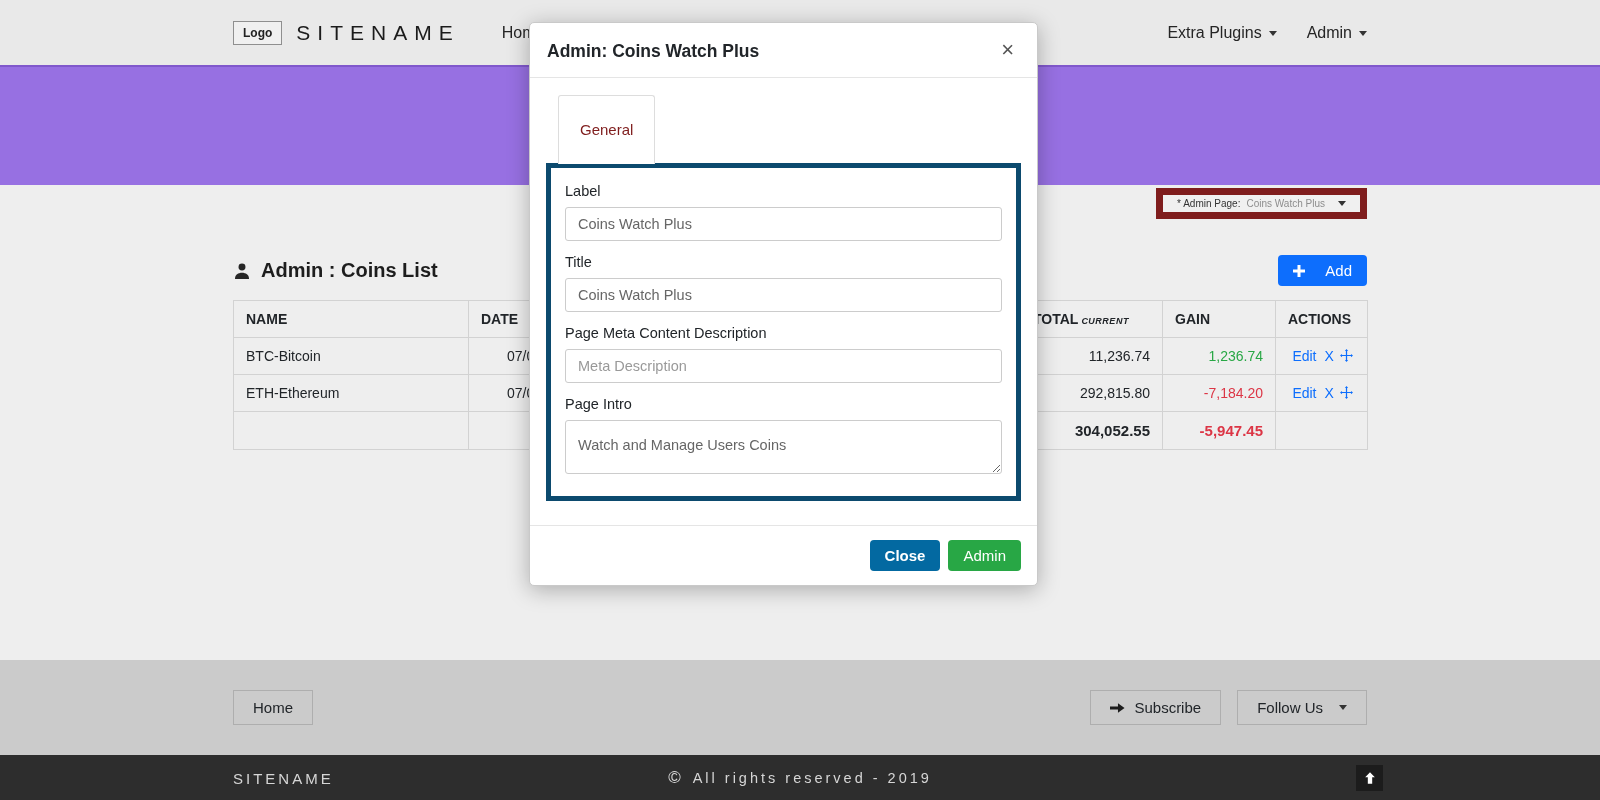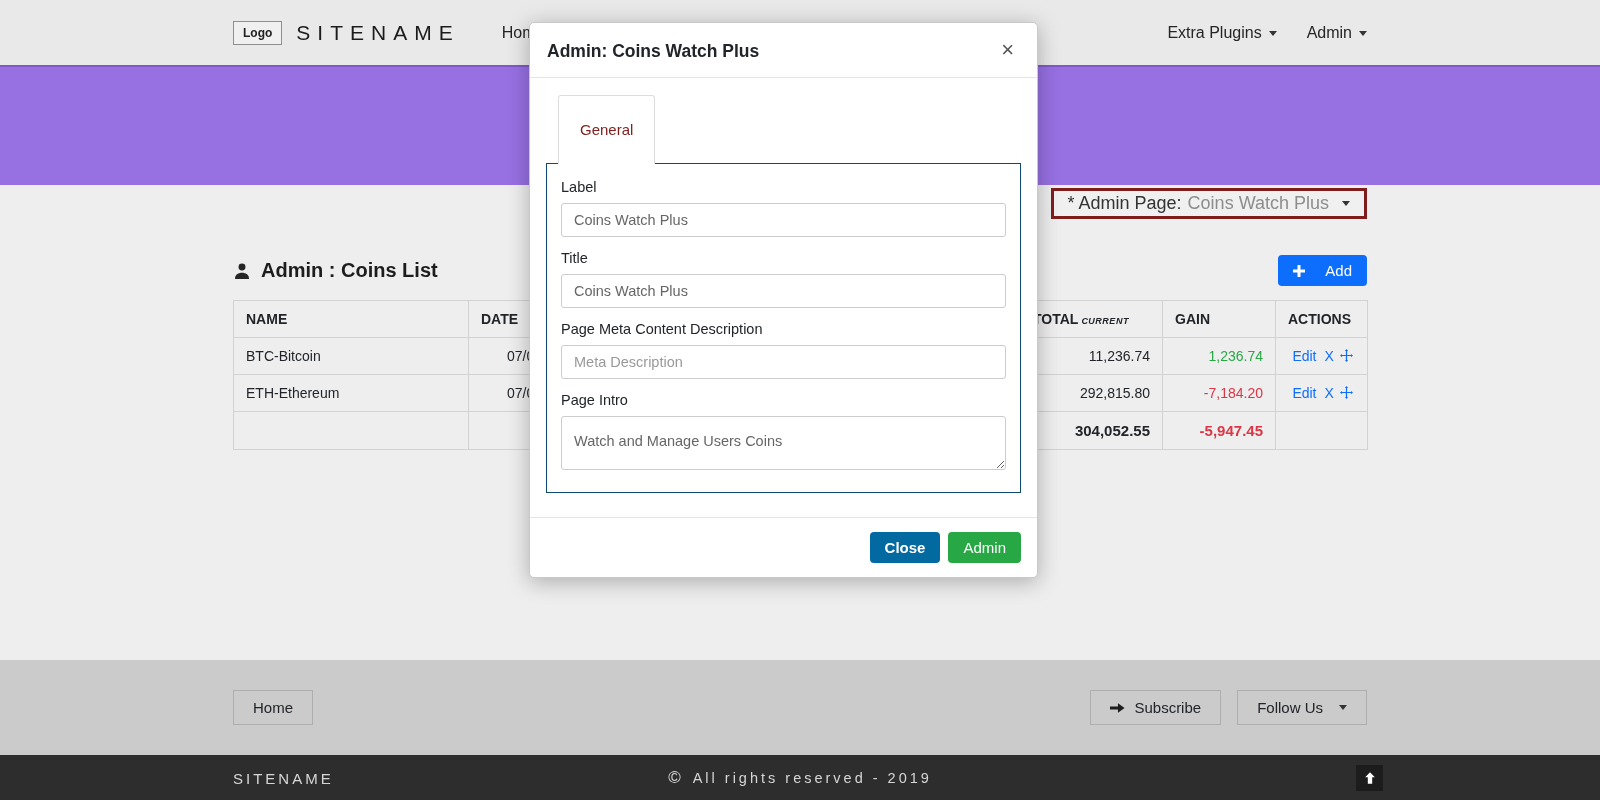--- a/index.html
+++ b/index.html
@@ -21,21 +21,21 @@
   .caret { width:0; height:0; border-left:4.5px solid transparent; border-right:4.5px solid transparent;
            border-top:5px solid #333; display:inline-block; margin-left:7px; vertical-align:middle; }
 
   
   .banner { height:120px; background:#9770e2; border-top:2px solid #8058cc; }
 
   
   .content { height:475px; }
   .selector-row { display:flex; justify-content:flex-end; padding-top:3px; }
   .page-selector { display:inline-flex; align-items:center; height:31px; padding:0 14px; gap:6px;
-    background:#f0f0f0; border:3px solid #7f1d1d; font-size:18px; cursor:pointer; }
+    background:#f0f0f0; border:7px solid #7f1d1d; font-size:10px; cursor:pointer; }
   .page-selector .pfx { color:#333; }
   .page-selector .val { color:#8d8d8d; }
 
   .section-head { display:flex; justify-content:space-between; align-items:center; margin-top:36px; }
   .section-title { display:flex; align-items:center; gap:10px; font-size:20px; font-weight:bold; color:#1d1d1d; }
   .btn { display:inline-flex; align-items:center; gap:20px; border:none; border-radius:4px;
          color:#fff; font-size:15px; padding:7px 15px; cursor:pointer; font-family:inherit; }
   .btn-primary { background:#0d6efd; }
 
   table.coins { border-collapse:collapse; width:1134px; margin:14px auto 0; font-size:14px; color:#212529; table-layout:fixed; }
@@ -73,21 +73,21 @@
   .modal { position:absolute; left:529px; top:22px; width:509px; background:#fff;
     border:1px solid #c9c9c9; border-radius:5px; box-shadow:0 4px 22px rgba(0,0,0,.28); z-index:50; }
   .modal-header { display:flex; justify-content:space-between; align-items:flex-end;
     padding:15px 17px; border-bottom:1px solid #e5e5e5; }
   .modal-title { font-size:17.5px; font-weight:bold; color:#212529; }
   .modal-close { font-size:22px; color:#555; line-height:1; cursor:pointer; background:none; border:none; font-family:inherit; }
   .modal-body { padding:16px 16px 10px; }
   .tab { display:inline-block; padding:25px 21px; border:1px solid #ddd; border-bottom:1px solid #fff;
     border-radius:3px 3px 0 0; background:#fff; color:#7f1d1d; font-size:15px;
     position:relative; top:1px; margin-left:12px; cursor:pointer; z-index:2; }
-  .tab-content { border:1px solid #0c4a6e; padding:2px 14px 18px; }
+  .tab-content { border:5px solid #0c4a6e; padding:2px 14px 18px; }
   .field-label { display:block; font-size:14.5px; color:#212529; margin:13px 0 8px; }
   .text-input { width:100%; height:34px; padding:6px 12px; font-size:14.5px; color:#666;
     border:1px solid #ccc; border-radius:3px; background:#fff; font-family:inherit; }
   .text-input::placeholder { color:#999; }
   .help-text { font-size:12.5px; font-weight:bold; color:#3f3f3f; margin-top:6px; }
   .text-area { width:100%; height:54px; padding:16px 12px; font-size:14.5px; color:#666;
     border:1px solid #ccc; border-radius:3px; resize:vertical; font-family:inherit; }
   .modal-footer { display:flex; justify-content:flex-end; gap:8px; padding:14px 16px;
     border-top:1px solid #e5e5e5; margin-top:14px; }
   .btn-gray { background:#0369a1;font-weight:bold; }

